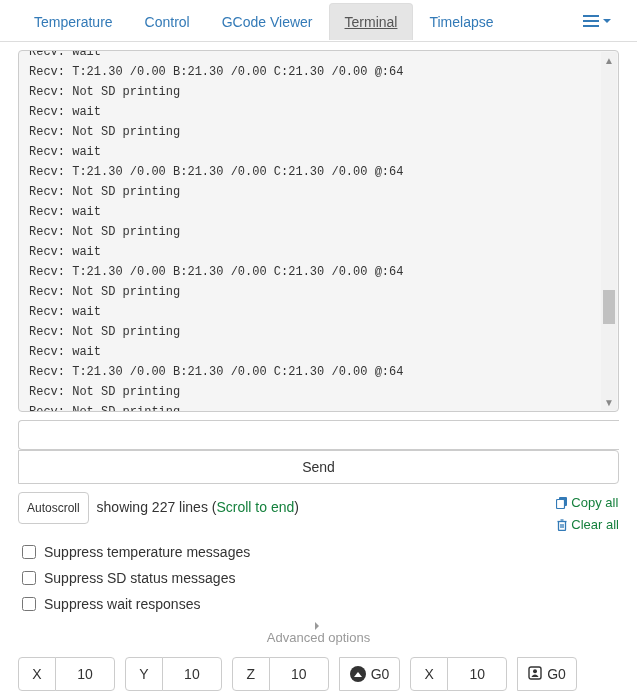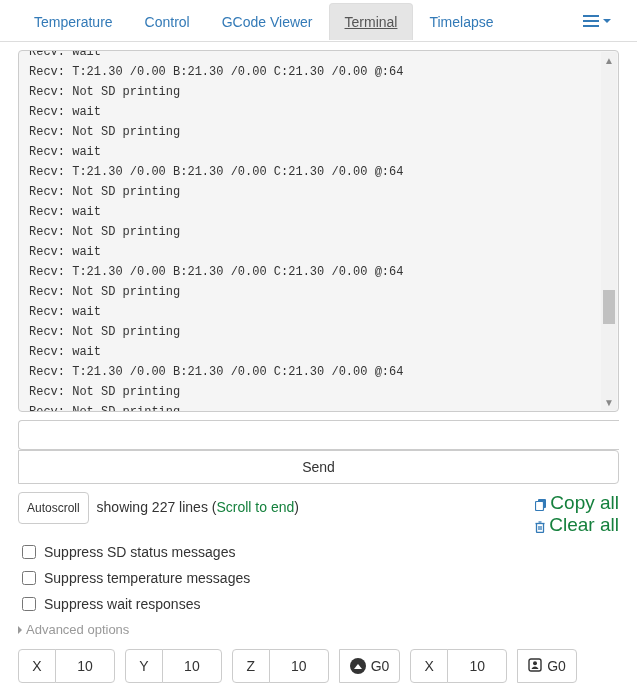--- a/index.html
+++ b/index.html
@@ -141,22 +141,21 @@
     margin-top: 8px;
   }
   .status-left {
     flex: 1;
     font-size: 14px;
     color: #333;
   }
   .status-left .btn-sm { margin-right: 4px; }
   .link { color: #15803d; cursor: pointer; }
   .actions-right {
-    text-align: right;
-    font-size: 19px;
+    font-size: 13px;
     line-height: 22px;
   }
   .actions-right .link { display: block; white-space: nowrap; }
   .actions-right svg { vertical-align: -2px; margin-right: 3px; }
   .checks { margin-top: 6px; }
   .checks label {
     display: flex;
     align-items: center;
     margin: 6px 0;
     font-size: 14px;
@@ -166,20 +165,21 @@
     margin-right: 8px;
     width: 14px; height: 14px;
   }
   .adv {
     color: #999;
     font-size: 13px;
     margin: 8px 0 12px 0;
     display: flex;
     align-items: center;
     cursor: pointer;
+    flex-direction: column;
   }
   .adv .tri {
     display: inline-block;
     border-left: 4px solid #999;
     border-top: 4px solid transparent;
     border-bottom: 4px solid transparent;
     margin-right: 4px;
   }
   .jog { margin-top: 4px; }
   .btn-group {
@@ -287,25 +287,25 @@
               <path d="M2.5 2.5v8a1 1 0 001 1h5a1 1 0 001-1v-8"></path>
               <path d="M5 5v4M7 5v4"></path>
             </svg><span>Clear all</span>
         </span>
       </div>
     </div>
 
     <div class="checks">
       <label>
         <input type="checkbox" style="">
-        <span>Suppress SD status messages</span>
+        <span>Suppress temperature messages</span>
       </label>
       <label>
         <input type="checkbox" style="">
-        <span>Suppress temperature messages</span>
+        <span>Suppress SD status messages</span>
       </label>
       <label>
         <input type="checkbox" style="">
         <span>Suppress wait responses</span>
       </label>
     </div>
 
     <div class="adv">
       <span class="tri"></span>
       <span>Advanced options</span>

